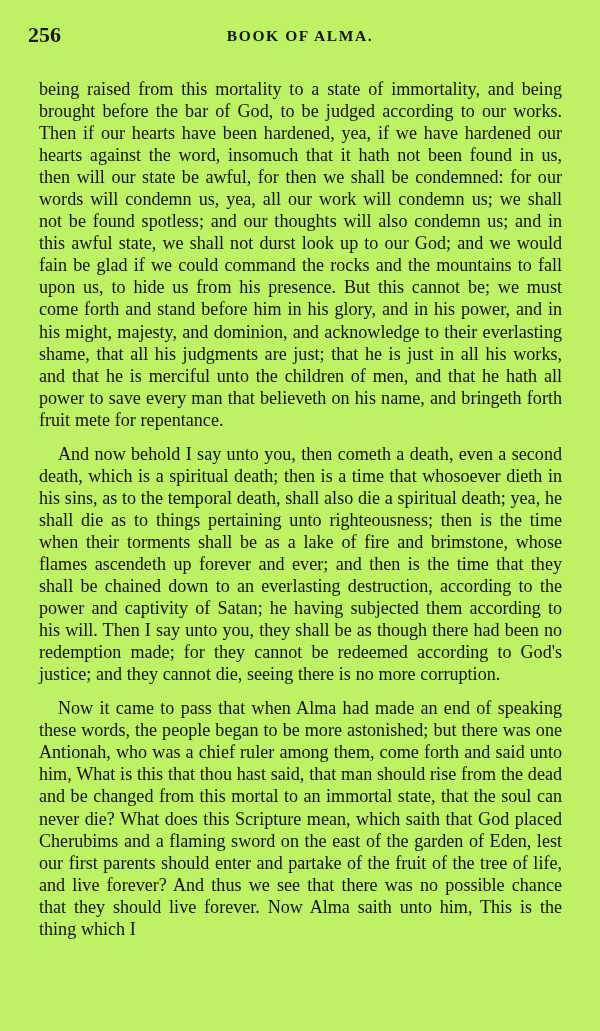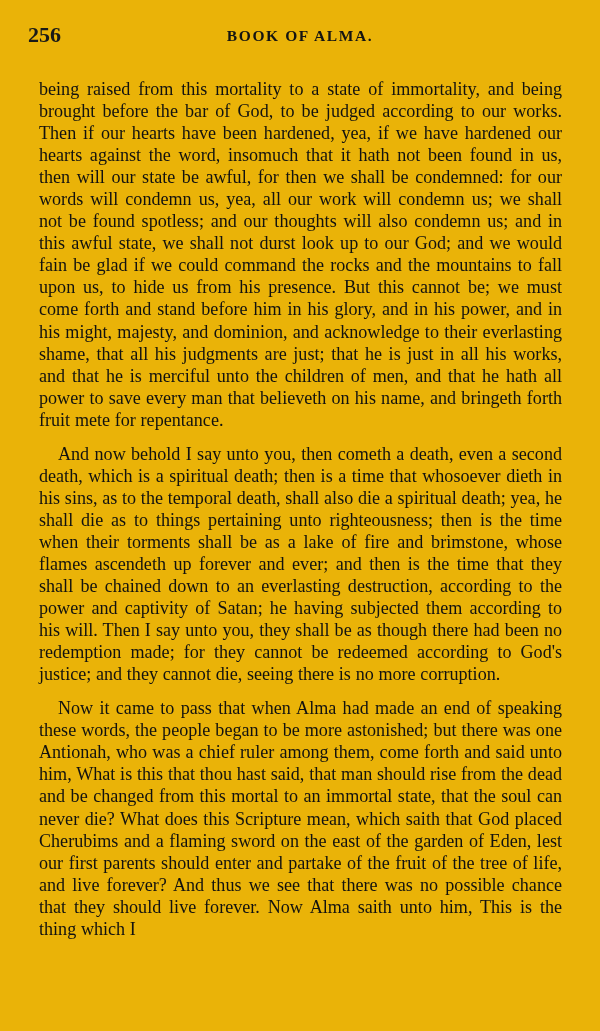--- a/index.html
+++ b/index.html
@@ -76,21 +76,21 @@
   p.para.first {
     text-indent: 0;
   }
   p.para:last-child {
     text-align-last: left;
   }
 </style>
 </head>
 <body>
 
-<div id="page" style="background: #eab308;">
+<div id="page" style="background: #bef264;">
 
   <div id="running-head">
     <div id="folio">256</div>
     <div id="book-title">BOOK OF ALMA.</div>
   </div>
 
   <div id="text-column">
     <p class="para first" style="color: rgb(18, 18, 16);">being raised from this mortality to a state of immortality, and being brought before the bar of God, to be judged according to our works. Then if our hearts have been hardened, yea, if we have hardened our hearts against the word, insomuch that it hath not been found in us, then will our state be awful, for then we shall be condemned: for our words will condemn us, yea, all our work will condemn us; we shall not be found spotless; and our thoughts will also condemn us; and in this awful state, we shall not durst look up to our God; and we would fain be glad if we could command the rocks and the mountains to fall upon us, to hide us from his presence. But this cannot be; we must come forth and stand before him in his glory, and in his power, and in his might, majesty, and dominion, and acknowledge to their everlasting shame, that all his judgments are just; that he is just in all his works, and that he is merciful unto the children of men, and that he hath all power to save every man that believeth on his name, and bringeth forth fruit mete for repentance.</p>
     <p class="para" style="color: rgb(18, 18, 16);">And now behold I say unto you, then cometh a death, even a second death, which is a spiritual death; then is a time that whosoever dieth in his sins, as to the temporal death, shall also die a spiritual death; yea, he shall die as to things pertaining unto righteousness; then is the time when their torments shall be as a lake of fire and brimstone, whose flames ascendeth up forever and ever; and then is the time that they shall be chained down to an everlasting destruction, according to the power and captivity of Satan; he having subjected them according to his will. Then I say unto you, they shall be as though there had been no redemption made; for they cannot be redeemed according to God's justice; and they cannot die, seeing there is no more corruption.</p>
     <p class="para" style="color: rgb(18, 18, 16);">Now it came to pass that when Alma had made an end of speaking these words, the people began to be more astonished; but there was one Antionah, who was a chief ruler among them, come forth and said unto him, What is this that thou hast said, that man should rise from the dead and be changed from this mortal to an immortal state, that the soul can never die? What does this Scripture mean, which saith that God placed Cherubims and a flaming sword on the east of the garden of Eden, lest our first parents should enter and partake of the fruit of the tree of life, and live forever? And thus we see that there was no possible chance that they should live forever. Now Alma saith unto him, This is the thing which I</p>

